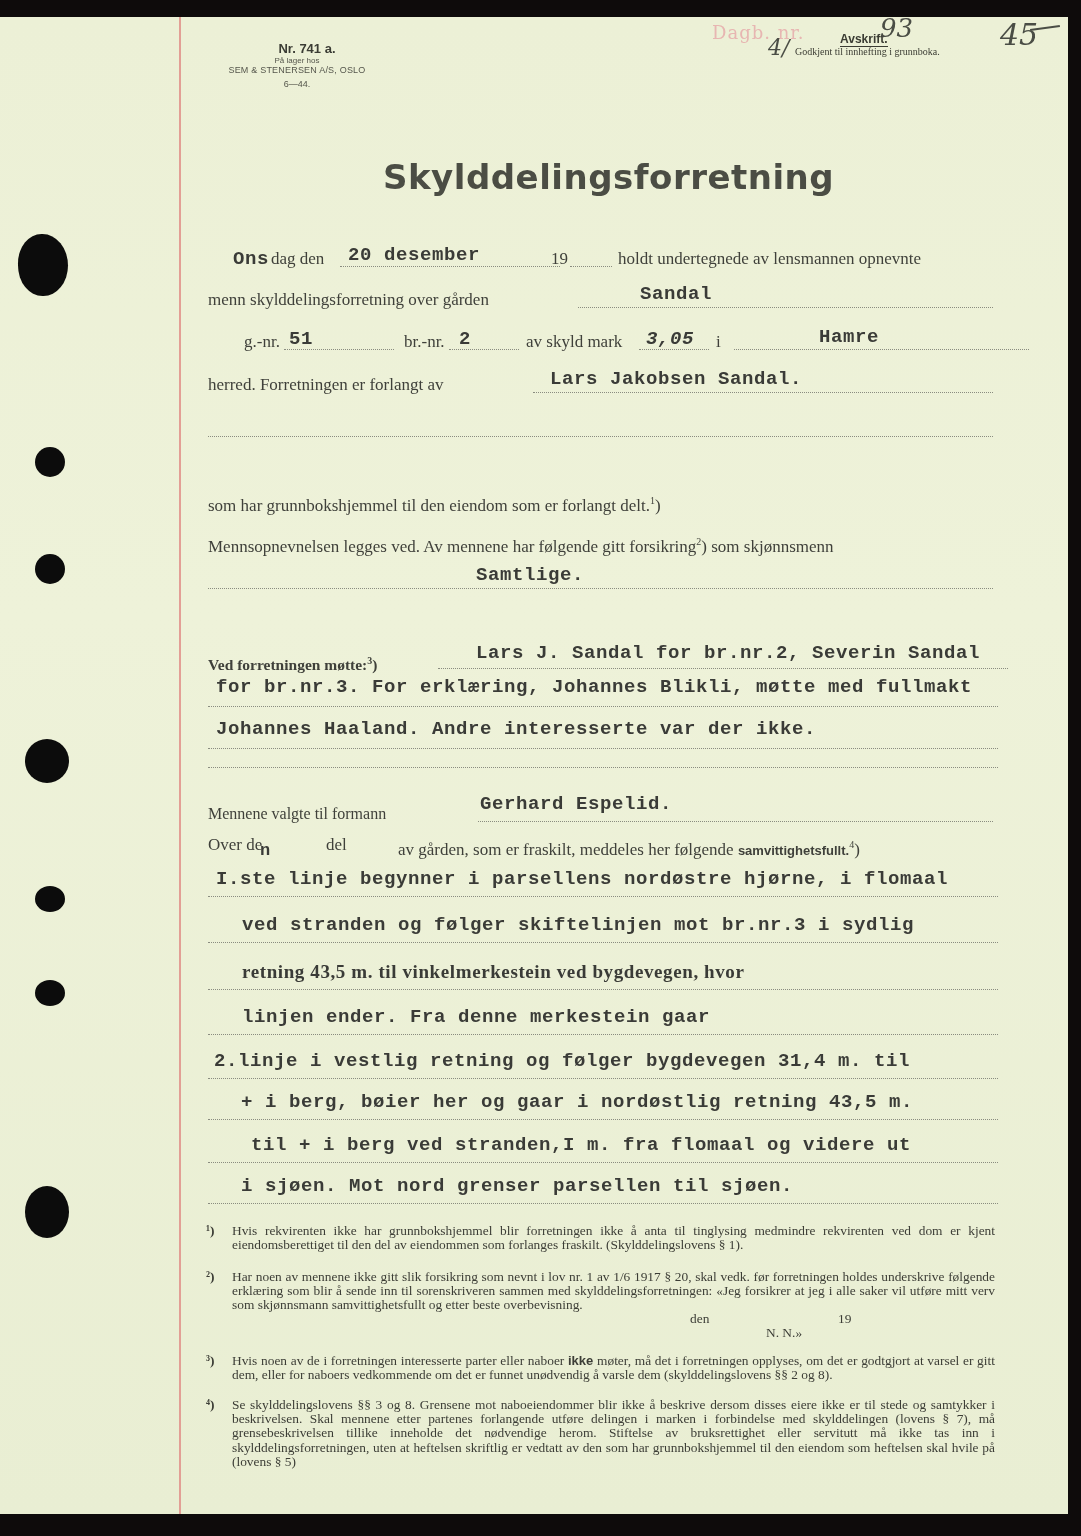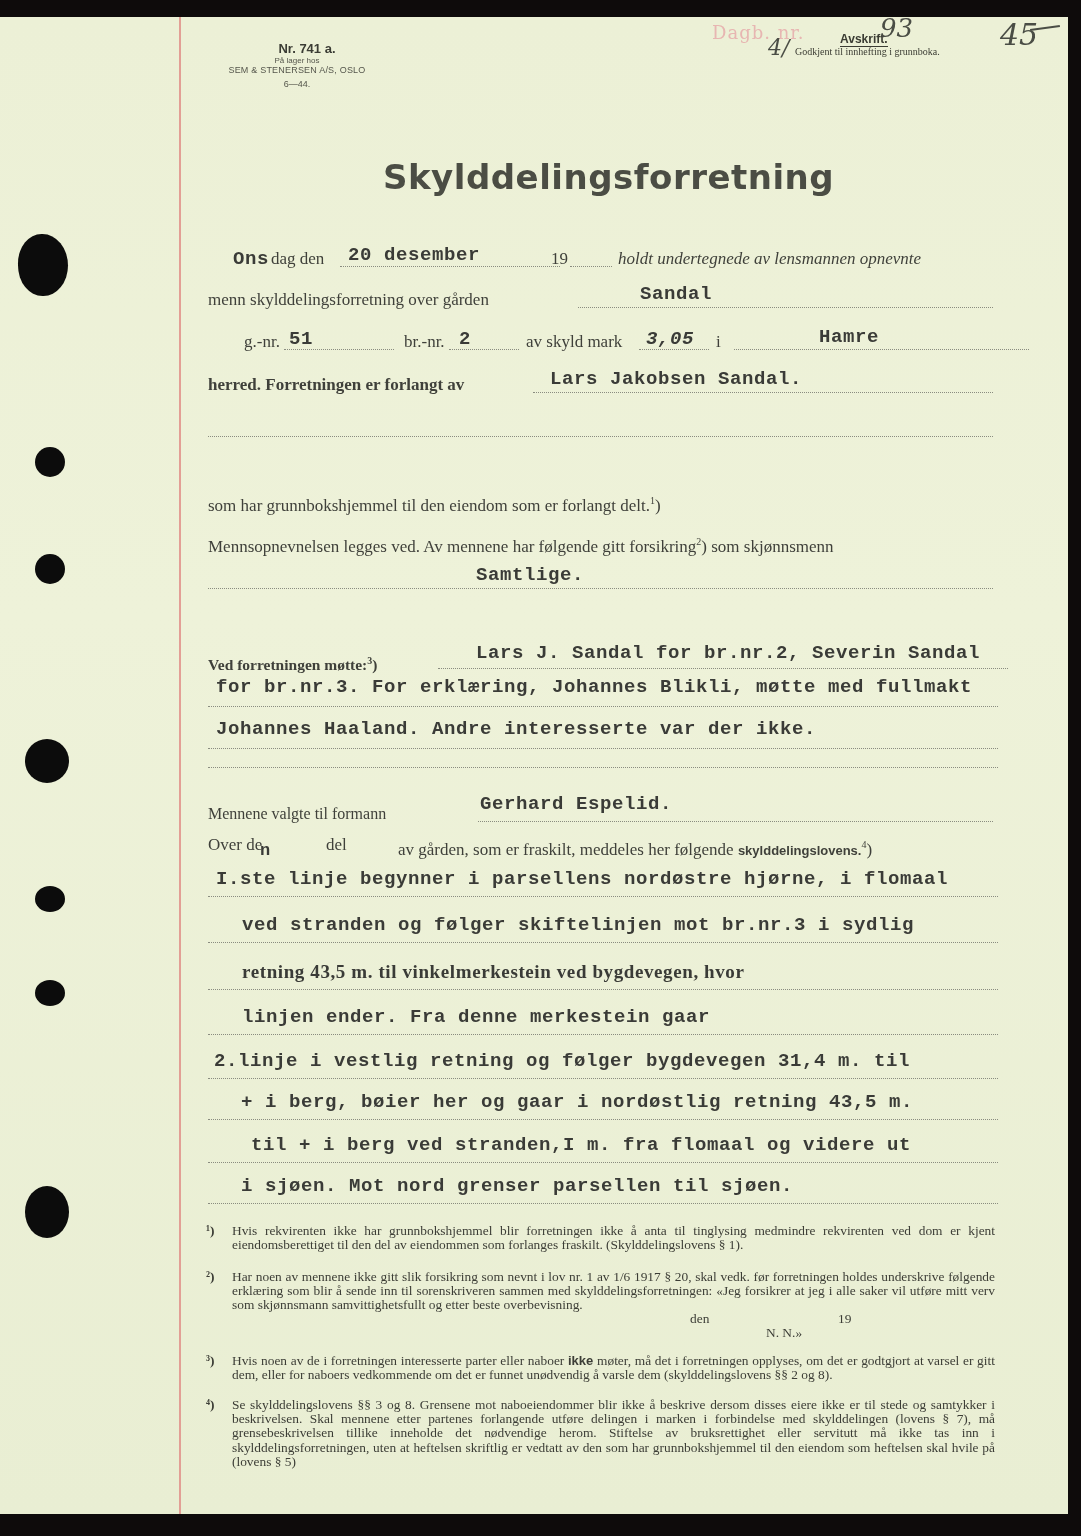--- a/index.html
+++ b/index.html
@@ -86,21 +86,21 @@
 
   <div class="abs title" style="left:383px;top:140px;">Skylddelingsforretning</div>
 
   <div class="line" style="top:227px;">
     <span class="abs tw" style="left:25px;top:0;">Ons</span>
     <span class="abs" style="left:63px;">dag den</span>
     <span class="dots" style="left:132px;width:220px;top:22px;"></span>
     <span class="abs tw" style="left:140px;top:-4px;">20 desember</span>
     <span class="abs" style="left:343px;">19</span>
     <span class="dots" style="left:362px;width:42px;top:22px;"></span>
-    <span class="abs" style="left:410px;font-style:italic;">holdt undertegnede av lensmannen opnevnte</span>
+    <span class="abs" style="left:410px;">holdt undertegnede av lensmannen opnevnte</span>
   </div>
 
   <div class="line" style="top:268px;">
     <span class="abs" style="left:0;">menn skylddelingsforretning over gården</span>
     <span class="dots" style="left:370px;width:415px;top:22px;"></span>
     <span class="abs tw" style="left:432px;top:-6px;">Sandal</span>
   </div>
 
   <div class="line" style="top:310px;margin-left:36px;">
     <span class="abs" style="left:0;">g.-nr.</span>
@@ -111,21 +111,21 @@
     <span class="abs tw" style="left:215px;top:-3px;">2</span>
     <span class="abs" style="left:282px;">av skyld mark</span>
     <span class="dots" style="left:395px;width:70px;top:22px;"></span>
     <span class="abs tw" style="left:402px;top:-3px;font-style:italic;">3,05</span>
     <span class="abs" style="left:472px;">i</span>
     <span class="dots" style="left:490px;width:295px;top:22px;"></span>
     <span class="abs tw" style="left:575px;top:-5px;">Hamre</span>
   </div>
 
   <div class="line" style="top:353px;">
-    <span class="abs" style="left:0;font-weight:bold;">herred.  Forretningen er forlangt av</span>
+    <span class="abs" style="left:0;">herred.  Forretningen er forlangt av</span>
     <span class="dots" style="left:325px;width:460px;top:22px;"></span>
     <span class="abs tw" style="left:342px;top:-6px;">Lars Jakobsen Sandal.</span>
   </div>
 
   <div class="line" style="top:397px;">
     <span class="dots" style="left:0;width:785px;top:22px;"></span>
   </div>
 
   <div class="line" style="top:469px;">
     <span class="abs" style="left:0;"><span>som har grunnbokshjemmel til den eiendom som er forlangt delt.</span><span class="sup">1</span>)</span>
@@ -163,21 +163,21 @@
   <div class="line" style="top:782px;">
     <span class="abs" style="left:0;font-size:16px;">Mennene valgte til formann</span>
     <span class="dots" style="left:270px;width:515px;top:22px;"></span>
     <span class="abs tw" style="left:272px;top:-10px;">Gerhard Espelid.</span>
   </div>
 
   <div class="line" style="top:813px;">
     <span class="abs" style="left:0;">Over de</span>
     <span class="abs tw" style="left:52px;top:6px;font-size:17px;">n</span>
     <span class="abs" style="left:118px;">del</span>
-    <span class="abs" style="left:190px;"><span>av gården, som er fraskilt, meddeles her følgende</span> <b class="bold">skylddelingslovens.</b><span class="sup">4</span>)</span>
+    <span class="abs" style="left:190px;"><span>av gården, som er fraskilt, meddeles her følgende</span> <b class="bold">samvittighetsfullt.</b><span class="sup">4</span>)</span>
   </div>
 
   <div class="line" style="top:857px;">
     <span class="dots" style="left:0;width:790px;top:22px;"></span>
     <span class="abs tw" style="left:8px;top:-10px;">I.ste linje begynner i parsellens nordøstre hjørne, i flomaal</span>
   </div>
   <div class="line" style="top:903px;">
     <span class="dots" style="left:0;width:790px;top:22px;"></span>
     <span class="abs tw" style="left:34px;top:-10px;">ved stranden og følger skiftelinjen mot br.nr.3 i sydlig</span>
   </div>

